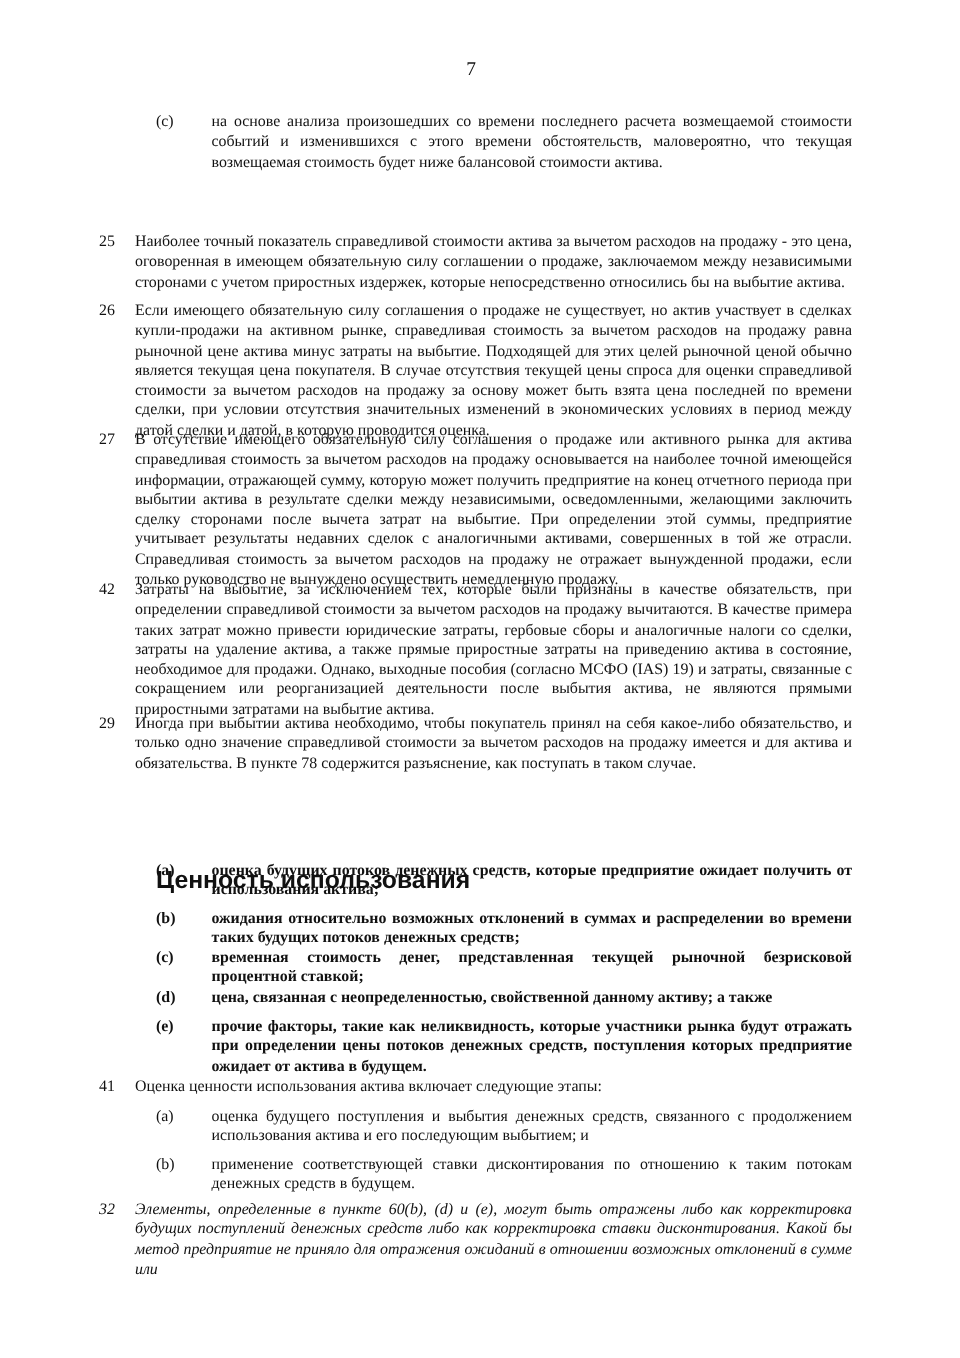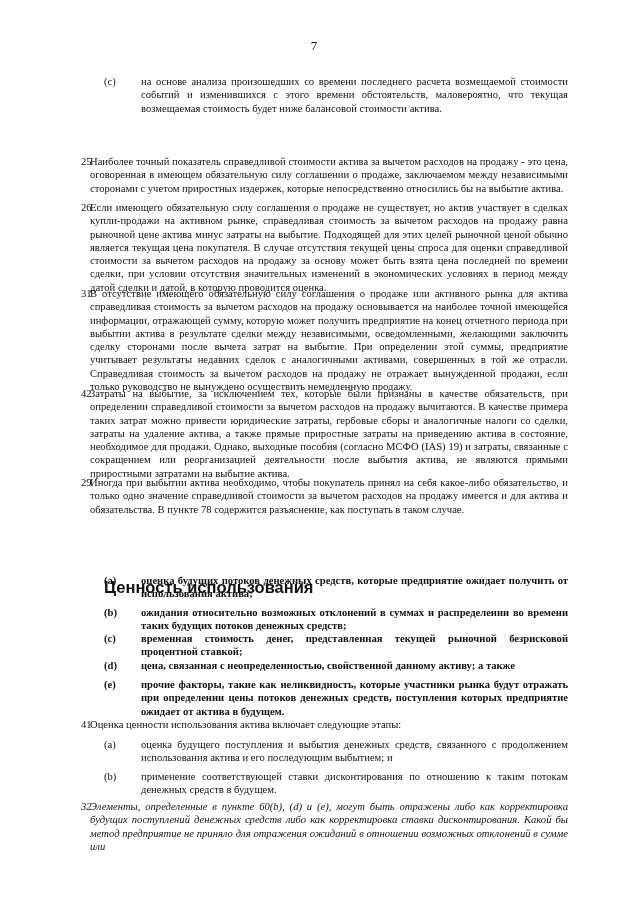--- a/index.html
+++ b/index.html
@@ -2,21 +2,21 @@
 <html><head>
 <meta charset="utf-8">
 <style>
   html, body { margin: 0; padding: 0; background: #ffffff; }
   body { width: 640px; height: 905px; position: relative; overflow: hidden; color: #111; }
   .page { position: absolute; left: 0; top: 0; width: 640px; height: 905px; }
   .page-num { position: absolute; top: 38px; left: 0; width: 628px; text-align: center;
     font-family: "Liberation Serif", serif; font-size: 13px; }
   .para { position: absolute; left: 66px; width: 502px;
     font-family: "Liberation Serif", serif; font-size: 10.6px; line-height: 13.3px; }
-  .para .num { position: absolute; left: 15px; top: 0; }
+  .para .num { position: absolute; left: 0; top: 0; }
   .para .body { margin-left: 24px; text-align: justify; }
   .para.bold .body, .sub.bold .stext { font-weight: bold; }
   .sub { position: absolute; left: 104px; width: 464px;
     font-family: "Liberation Serif", serif; font-size: 10.6px; line-height: 13.3px; }
   .sub .slabel { position: absolute; left: 0; top: 0; }
   .sub .stext { margin-left: 37px; text-align: justify; }
   .sub.bold .slabel { font-weight: bold; }
   .heading { position: absolute; left: 104px; font-family: "Liberation Sans", sans-serif;
     font-weight: bold; font-size: 16.5px; line-height: 20px; white-space: nowrap; }
 </style>
@@ -37,21 +37,21 @@
     <span class="num">25</span>
     <div class="body">Наиболее точный показатель справедливой стоимости актива за вычетом расходов на продажу - это цена, оговоренная в имеющем обязательную силу соглашении о продаже, заключаемом между независимыми сторонами с учетом приростных издержек, которые непосредственно относились бы на выбытие актива.</div>
   </div>
 
   <div class="para" style="top:201px;">
     <span class="num">26</span>
     <div class="body">Если имеющего обязательную силу соглашения о продаже не существует, но актив участвует в сделках купли-продажи на активном рынке, справедливая стоимость за вычетом расходов на продажу равна рыночной цене актива минус затраты на выбытие. Подходящей для этих целей рыночной ценой обычно является текущая цена покупателя. В случае отсутствия текущей цены спроса для оценки справедливой стоимости за вычетом расходов на продажу за основу может быть взята цена последней по времени сделки, при условии отсутствия значительных изменений в экономических условиях в период между датой сделки и датой, в которую проводится оценка.</div>
   </div>
 
   <div class="para" style="top:287px;">
-    <span class="num">31</span>
+    <span class="num">27</span>
     <div class="body">В отсутствие имеющего обязательную силу соглашения о продаже или активного рынка для актива справедливая стоимость за вычетом расходов на продажу основывается на наиболее точной имеющейся информации, отражающей сумму, которую может получить предприятие на конец отчетного периода при выбытии актива в результате сделки между независимыми, осведомленными, желающими заключить сделку сторонами после вычета затрат на выбытие. При определении этой суммы, предприятие учитывает результаты недавних сделок с аналогичными активами, совершенных в той же отрасли. Справедливая стоимость за вычетом расходов на продажу не отражает вынужденной продажи, если только руководство не вынуждено осуществить немедленную продажу.</div>
   </div>
 
   <div class="para" style="top:387px;">
     <span class="num">42</span>
     <div class="body">Затраты на выбытие, за исключением тех, которые были признаны в качестве обязательств, при определении справедливой стоимости за вычетом расходов на продажу вычитаются. В качестве примера таких затрат можно привести юридические затраты, гербовые сборы и аналогичные налоги со сделки, затраты на удаление актива, а также прямые приростные затраты на приведению актива в состояние, необходимое для продажи. Однако, выходные пособия (согласно МСФО (IAS) 19) и затраты, связанные с сокращением или реорганизацией деятельности после выбытия актива, не являются прямыми приростными затратами на выбытие актива.</div>
   </div>
 
   <div class="para" style="top:476px;">
     <span class="num">29</span>

